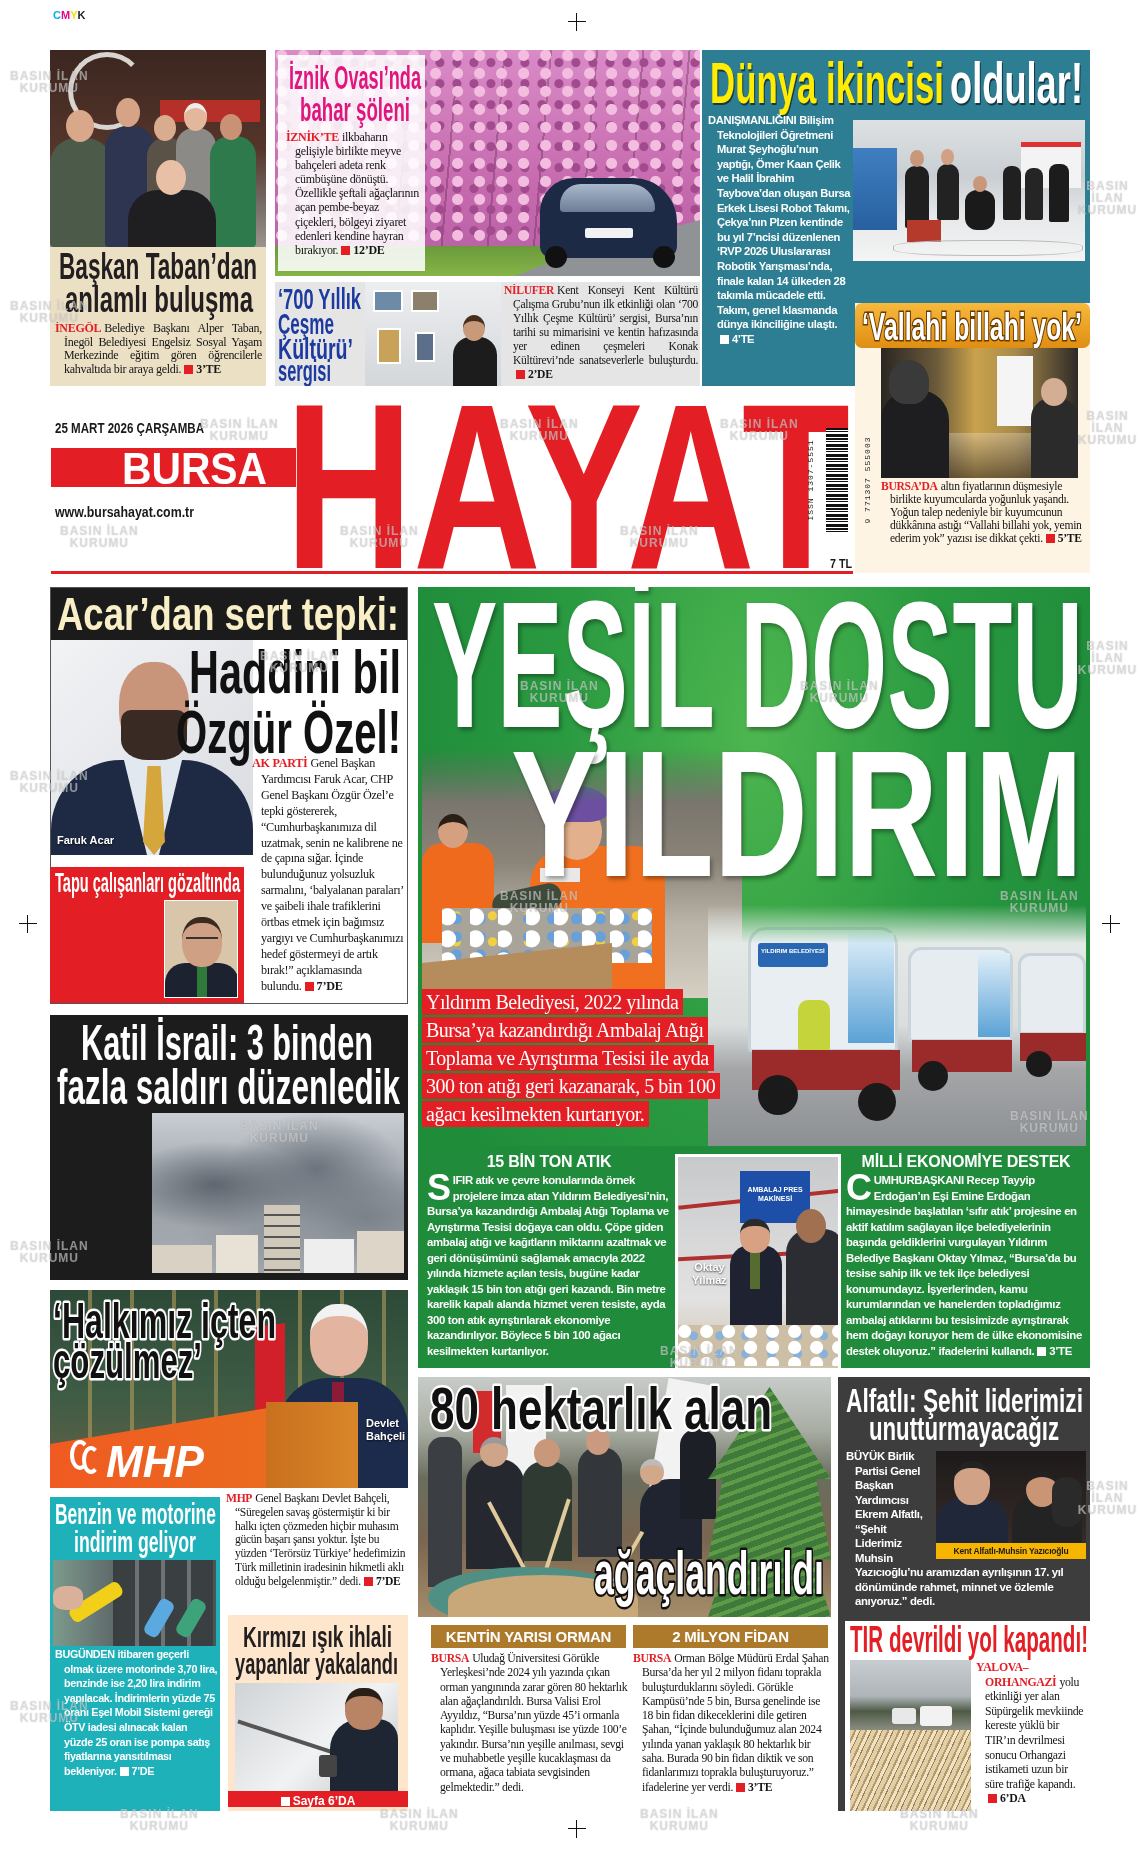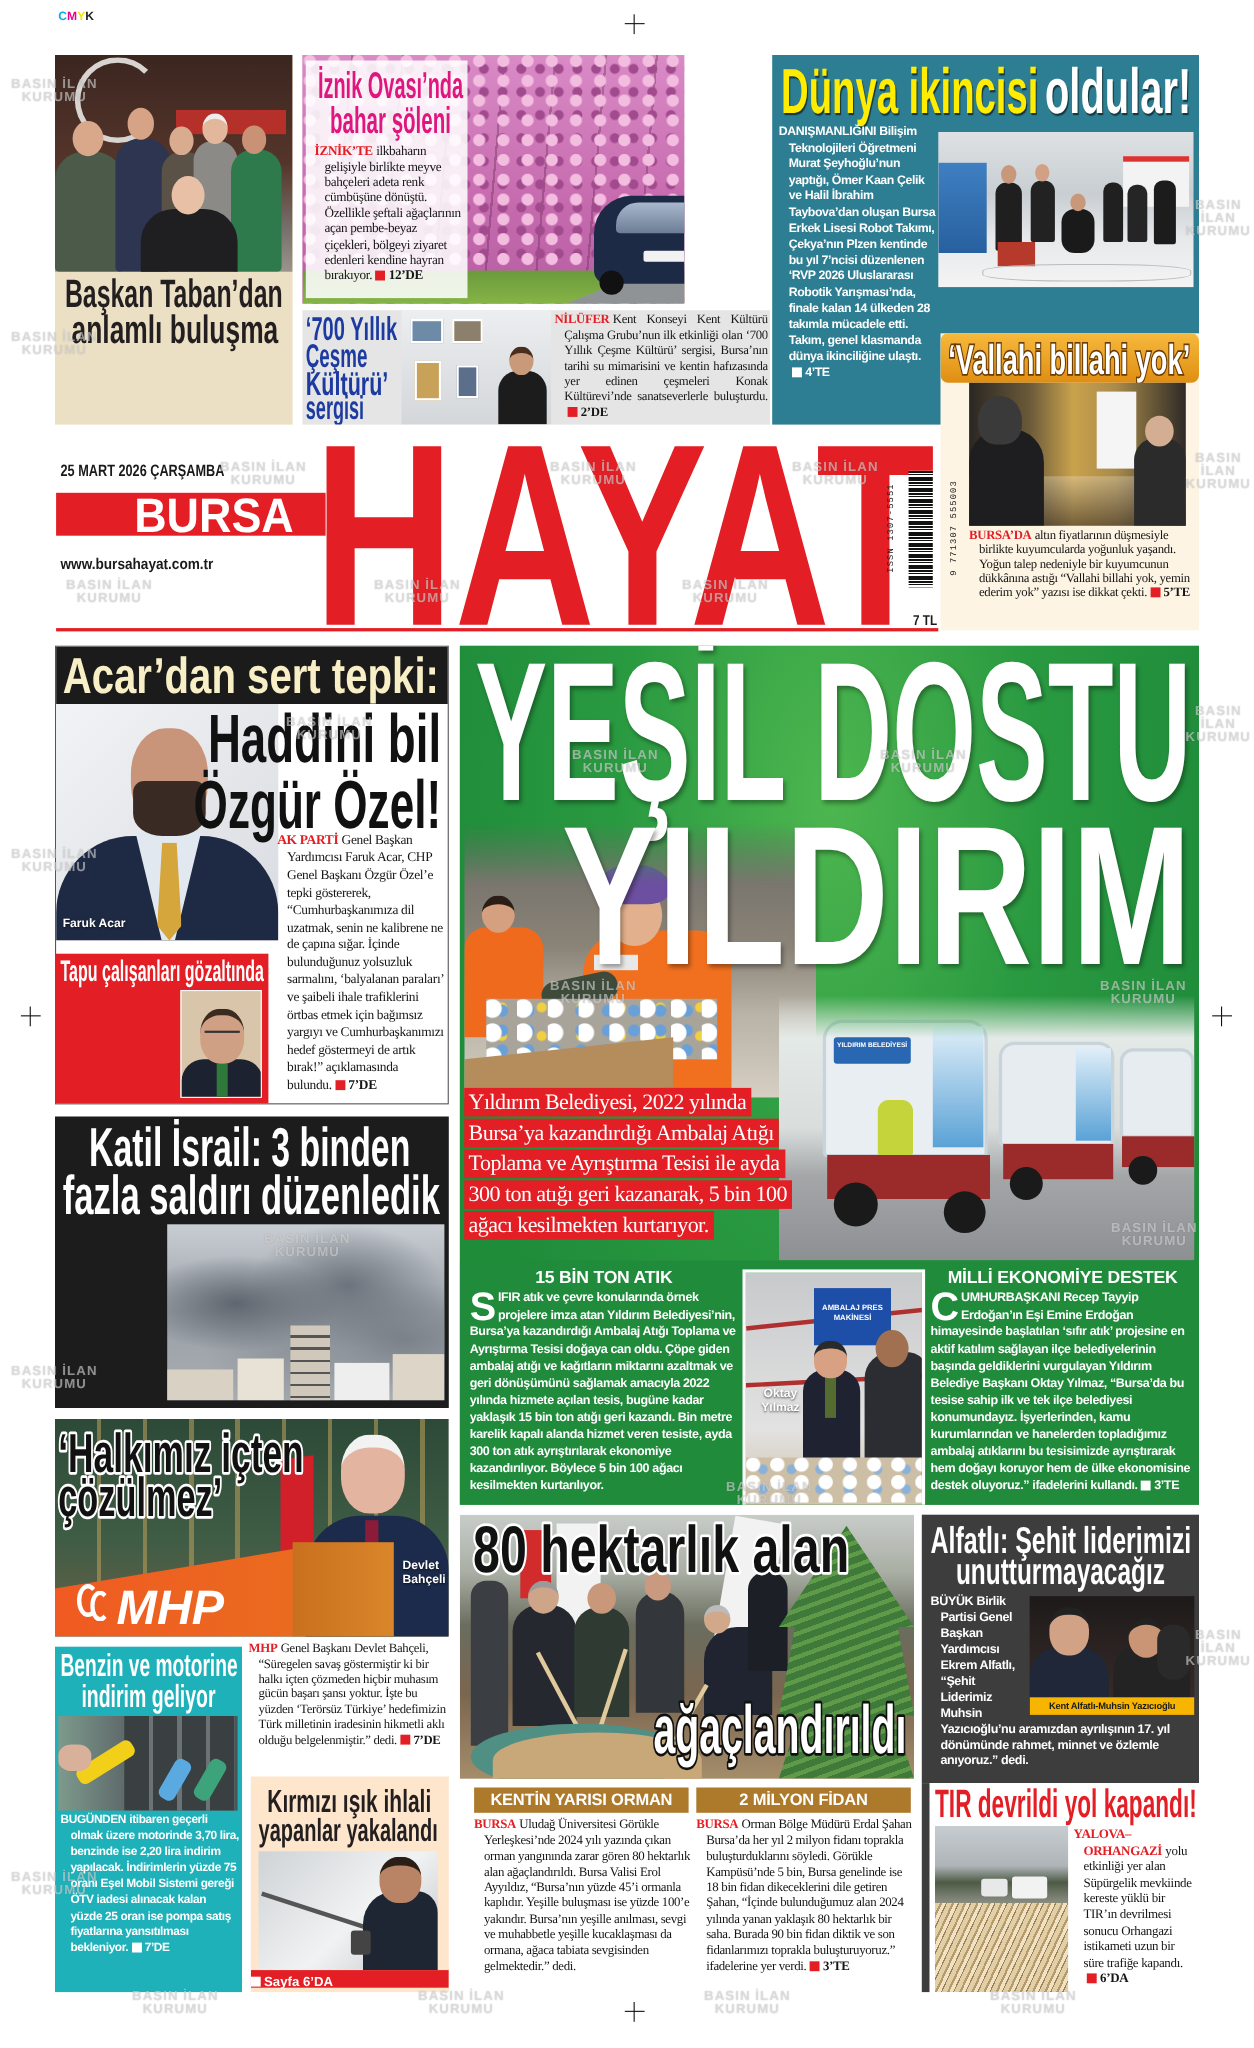--- a/index.html
+++ b/index.html
@@ -63,23 +63,24 @@
       <i class="s" style="left:134px;top:53px;width:23px;height:28px;background:#e3b79c;border-radius:50%;border-top:5px solid #eee"></i>
       <i class="s" style="left:160px;top:86px;width:46px;height:111px;background:#2f7a4d;border-radius:20px 20px 4px 4px"></i>
       <i class="s" style="left:170px;top:64px;width:22px;height:26px;background:#c99276;border-radius:50%"></i>
       <i class="s" style="left:78px;top:140px;width:88px;height:60px;background:#1f1f22;border-radius:30px 30px 4px 4px"></i>
       <i class="s" style="left:106px;top:110px;width:30px;height:35px;background:#e8c0a6;border-radius:50%"></i>
     </div>
     <svg class="svgl" width="216" height="336">
       <text class="hl" x="9" y="229" font-size="36" textLength="198" lengthAdjust="spacingAndGlyphs" fill="#231f20">Başkan Taban’dan</text>
       <text class="hl" x="15" y="262" font-size="36" textLength="188" lengthAdjust="spacingAndGlyphs" fill="#231f20">anlamlı buluşma</text>
     </svg>
-  </div>
-
-  <div class="box" style="left:275px;top:50px;width:347px;height:226px;background:#c96fb2">
+    <p class="t-serif hang" style="left:5px;top:272px;width:207px;line-height:13.7px"><span class="lead">İNEGÖL</span><span>Belediye Başkanı Alper Taban, İnegöl Belediyesi Engelsiz Sosyal Yaşam Merkezinde eğitim gören öğrencilerle kahvaltıda bir araya geldi.</span><span class="ref"><span class="sq"></span><span>3’TE</span></span></p>
+  </div>
+
+  <div class="box" style="left:275px;top:50px;width:425px;height:226px;background:#c96fb2">
     <div class="ph" style="left:0;top:0;width:425px;height:226px;background:radial-gradient(circle at 30% 30%,#f3bde0 0 5px,transparent 6px) 0 0/22px 18px,radial-gradient(circle at 70% 60%,#a24a8e 0 4px,transparent 5px) 0 0/17px 21px,repeating-linear-gradient(95deg,transparent 0 44px,rgba(90,40,70,.35) 44px 46px),linear-gradient(180deg,#d98bc6 0%,#c66aae 60%,#b65ea4 100%)">
       <i class="s" style="left:0;top:196px;width:425px;height:30px;background:linear-gradient(#6a9a3c,#86b447)"></i>
       <i class="s" style="left:240px;top:170px;width:185px;height:56px;background:#8f9396;clip-path:polygon(30% 60%,100% 0,100% 100%,0 100%)"></i>
       <i class="s" style="left:265px;top:128px;width:137px;height:80px;background:#1d2a45;border-radius:34px 44px 12px 12px"></i>
       <i class="s" style="left:285px;top:134px;width:95px;height:28px;background:linear-gradient(#a9b8cc,#6c7d96);border-radius:22px 26px 4px 4px"></i>
       <i class="s" style="left:310px;top:178px;width:48px;height:10px;background:#f2f2f2;border-radius:2px"></i>
       <i class="s" style="left:270px;top:196px;width:22px;height:22px;background:#111;border-radius:50%"></i>
       <i class="s" style="left:378px;top:196px;width:22px;height:22px;background:#111;border-radius:50%"></i>
     </div>
     <div class="s" style="left:3px;top:5px;width:147px;height:216px;background:rgba(255,255,255,.87)"></div>
@@ -248,21 +249,21 @@
     <svg class="svgl" width="180" height="196">
       <text class="hl" x="15" y="32" font-size="29" textLength="149" lengthAdjust="spacingAndGlyphs" fill="#231f20">Kırmızı ışık ihlali</text>
       <text class="hl" x="7" y="59" font-size="29" textLength="163" lengthAdjust="spacingAndGlyphs" fill="#231f20">yapanlar yakalandı</text>
     </svg>
     <div class="ph" style="left:7px;top:68px;width:163px;height:108px;background:linear-gradient(135deg,#cfd3d6 0%,#f1f2f3 55%,#bfc3c6 100%)">
       <i class="s" style="left:0;top:55px;width:120px;height:4px;background:#555;transform:rotate(18deg)"></i>
       <i class="s" style="left:95px;top:36px;width:68px;height:72px;background:#1e2633;border-radius:30px 20px 0 0"></i>
       <i class="s" style="left:110px;top:5px;width:38px;height:42px;background:#b98465;border-radius:45%;border-top:8px solid #2a1e16"></i>
       <i class="s" style="left:84px;top:72px;width:18px;height:22px;background:#444;border-radius:3px"></i>
     </div>
-    <div class="s" style="left:0;top:176px;width:180px;height:16px;background:var(--brand_red);color:#fff;font:700 12px/20px 'Liberation Sans',sans-serif;"><span class="sq w"></span><span>Sayfa 6’DA</span></div>
+    <div class="s" style="left:0;top:176px;width:180px;height:16px;background:var(--brand_red);color:#fff;font:700 12px/20px 'Liberation Sans',sans-serif;text-align:center"><span class="sq w"></span><span>Sayfa 6’DA</span></div>
   </div>
 
   <div class="box" style="left:418px;top:587px;width:672px;height:781px;background:radial-gradient(ellipse at 50% 18%,#4db64f 0%,#2a9a41 40%,var(--main_green) 75%)">
     <div class="ph" style="left:4px;top:161px;width:320px;height:250px;background:linear-gradient(180deg,#6b6a66 0%,#8a8377 45%,#b9b3a8 70%,#d6cfc2 100%);-webkit-mask-image:linear-gradient(180deg,transparent 0%,#000 22%);mask-image:linear-gradient(180deg,transparent 0%,#000 22%)">
       <i class="s" style="left:0;top:95px;width:72px;height:100px;background:#f06a1e;border-radius:20px 20px 0 0"></i>
       <i class="s" style="left:16px;top:66px;width:30px;height:34px;background:#d5a080;border-radius:50%;border-top:8px solid #2a1e16"></i>
       <i class="s" style="left:108px;top:98px;width:135px;height:145px;background:#f0701f;border-radius:40px 30px 0 0"></i>
       <i class="s" style="left:118px;top:120px;width:40px;height:14px;background:#e8e8e8"></i>
       <i class="s" style="left:130px;top:56px;width:50px;height:56px;background:#e2b08c;border-radius:50%"></i>
       <i class="s" style="left:122px;top:38px;width:64px;height:36px;background:#6c4fa0;border-radius:50% 50% 30% 30%"></i>

